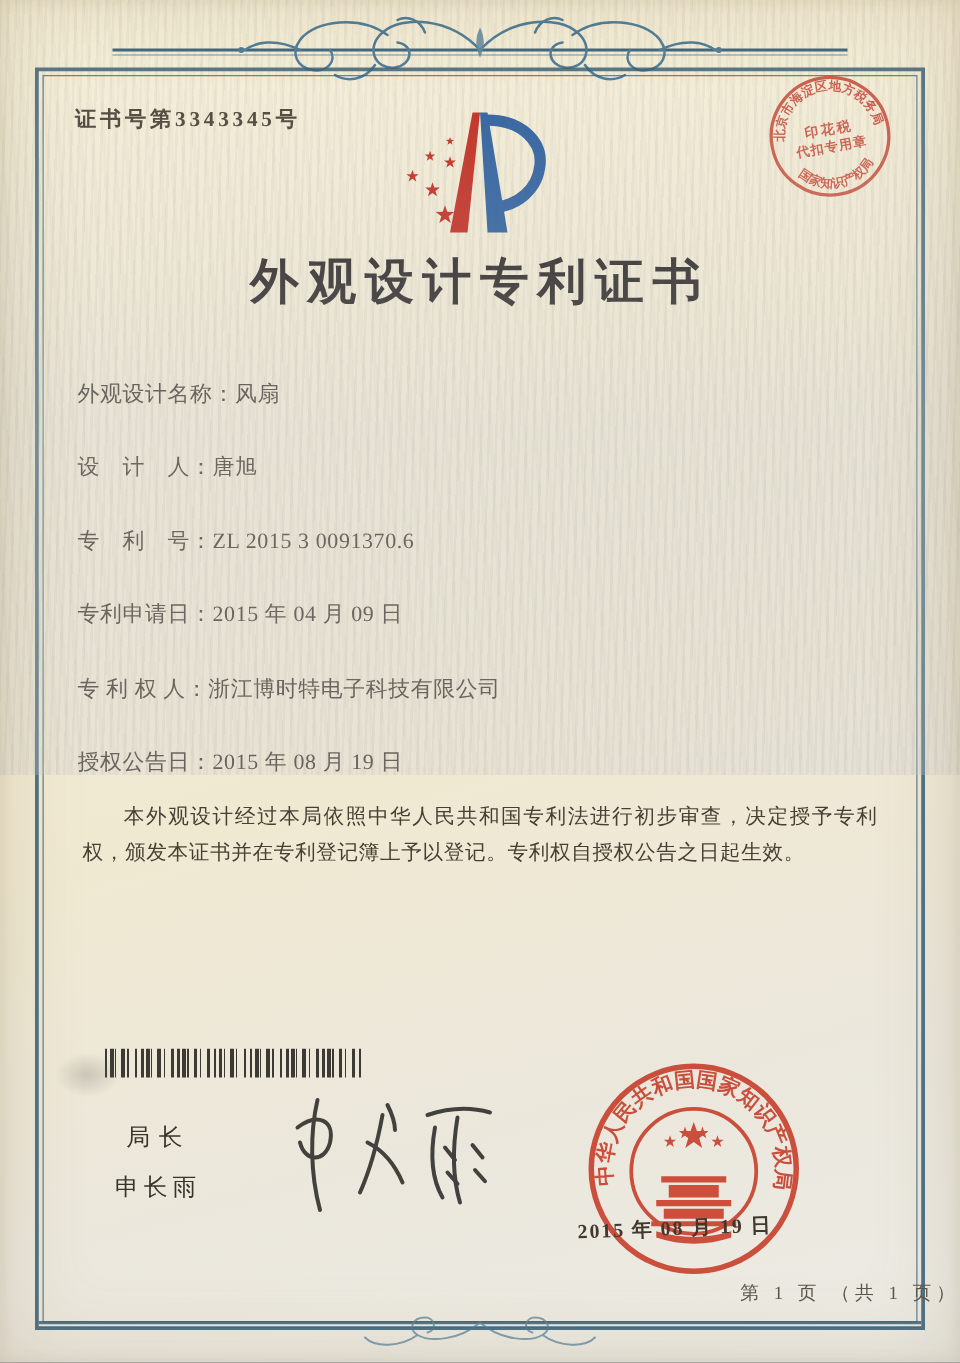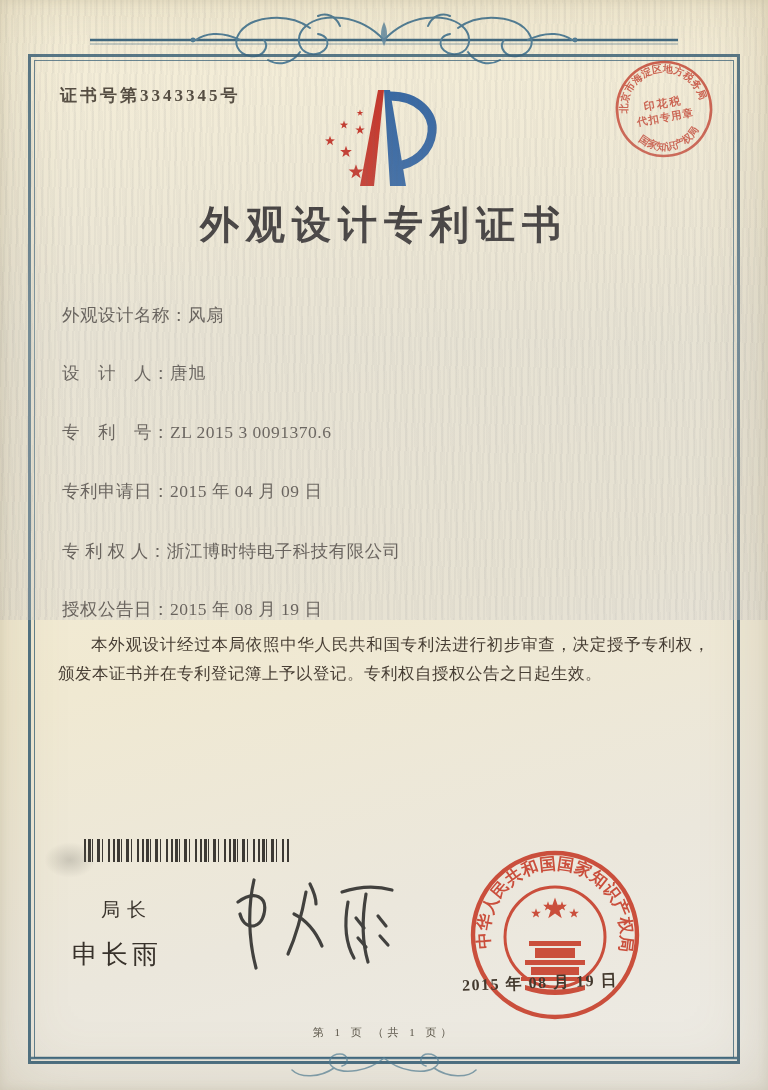--- a/index.html
+++ b/index.html
@@ -31,39 +31,39 @@
   .logo{position:absolute;left:316px;top:84px;width:134px;height:108px;}
 
   .title{position:absolute;left:0;top:198px;width:768px;text-align:center;
     font-size:39px;font-weight:bold;letter-spacing:7px;color:#272220;}
 
   .field{position:absolute;left:62px;font-size:17.5px;color:#40382e;letter-spacing:.5px;white-space:nowrap;}
   .f0{top:303px}.f1{top:361px}.f2{top:420px}.f3{top:479px}.f4{top:539px}.f5{top:597px}
 
   .paragraphs{position:absolute;left:58px;top:630px;width:652px;
     font-size:16.5px;line-height:29px;color:#473e34;text-align:justify;}
-  .paragraphs p{margin:0;text-indent:2em;letter-spacing:.5px;}
+  .paragraphs p{margin:8px;text-indent:2em;letter-spacing:.5px;}
 
   .barcode{position:absolute;left:84px;top:839px;width:206px;height:23px;opacity:.88;
     background:repeating-linear-gradient(90deg,
       #25221e 0 2px, transparent 2px 4px, #25221e 4px 7px, transparent 7px 8px,
       #25221e 8px 9px, transparent 9px 13px, #25221e 13px 16px, transparent 16px 18px,
       #25221e 18px 19px, transparent 19px 24px, #25221e 24px 26px, transparent 26px 29px);}
 
   .director-post{position:absolute;left:84px;top:897px;font-size:19px;letter-spacing:7px;color:#38322b;margin-left:17px;}
-  .director-name{position:absolute;left:72px;top:937px;font-size:26px;letter-spacing:4px;color:#38322b;}
+  .director-name{position:absolute;left:92px;top:937px;font-size:19px;letter-spacing:4px;color:#38322b;}
   .signature{position:absolute;left:210px;top:862px;width:200px;height:120px;}
 
   .issue-stamp{position:absolute;left:463px;top:843px;width:184px;height:184px;opacity:.88;}
   .tax-stamp{position:absolute;left:609px;top:54px;width:110px;height:110px;opacity:.82;}
   .stamp-date{position:absolute;left:462px;top:972px;width:210px;font-size:16px;font-weight:600;
     letter-spacing:1.5px;color:#42382d;transform:rotate(-2deg);}
 
-  .footer{position:absolute;left:0;top:1025px;width:768px;text-align:center;
-    font-size:11px;letter-spacing:4px;color:#5c574b;}
+  .footer{position:absolute;left:0;top:1025px;width:768px;text-align:right;
+    font-size:15px;letter-spacing:4px;color:#5c574b;}
 </style>
 </head>
 <body>
 
 <div class="page">
 
   <svg class="ornament-top" viewBox="0 0 768 84">
     <g stroke="#3a657e" fill="none">
       <path d="M90,40 H678" stroke-width="2.4"></path>
       <path d="M90,44 H678" stroke-width="0.8" opacity="0.7"></path>

